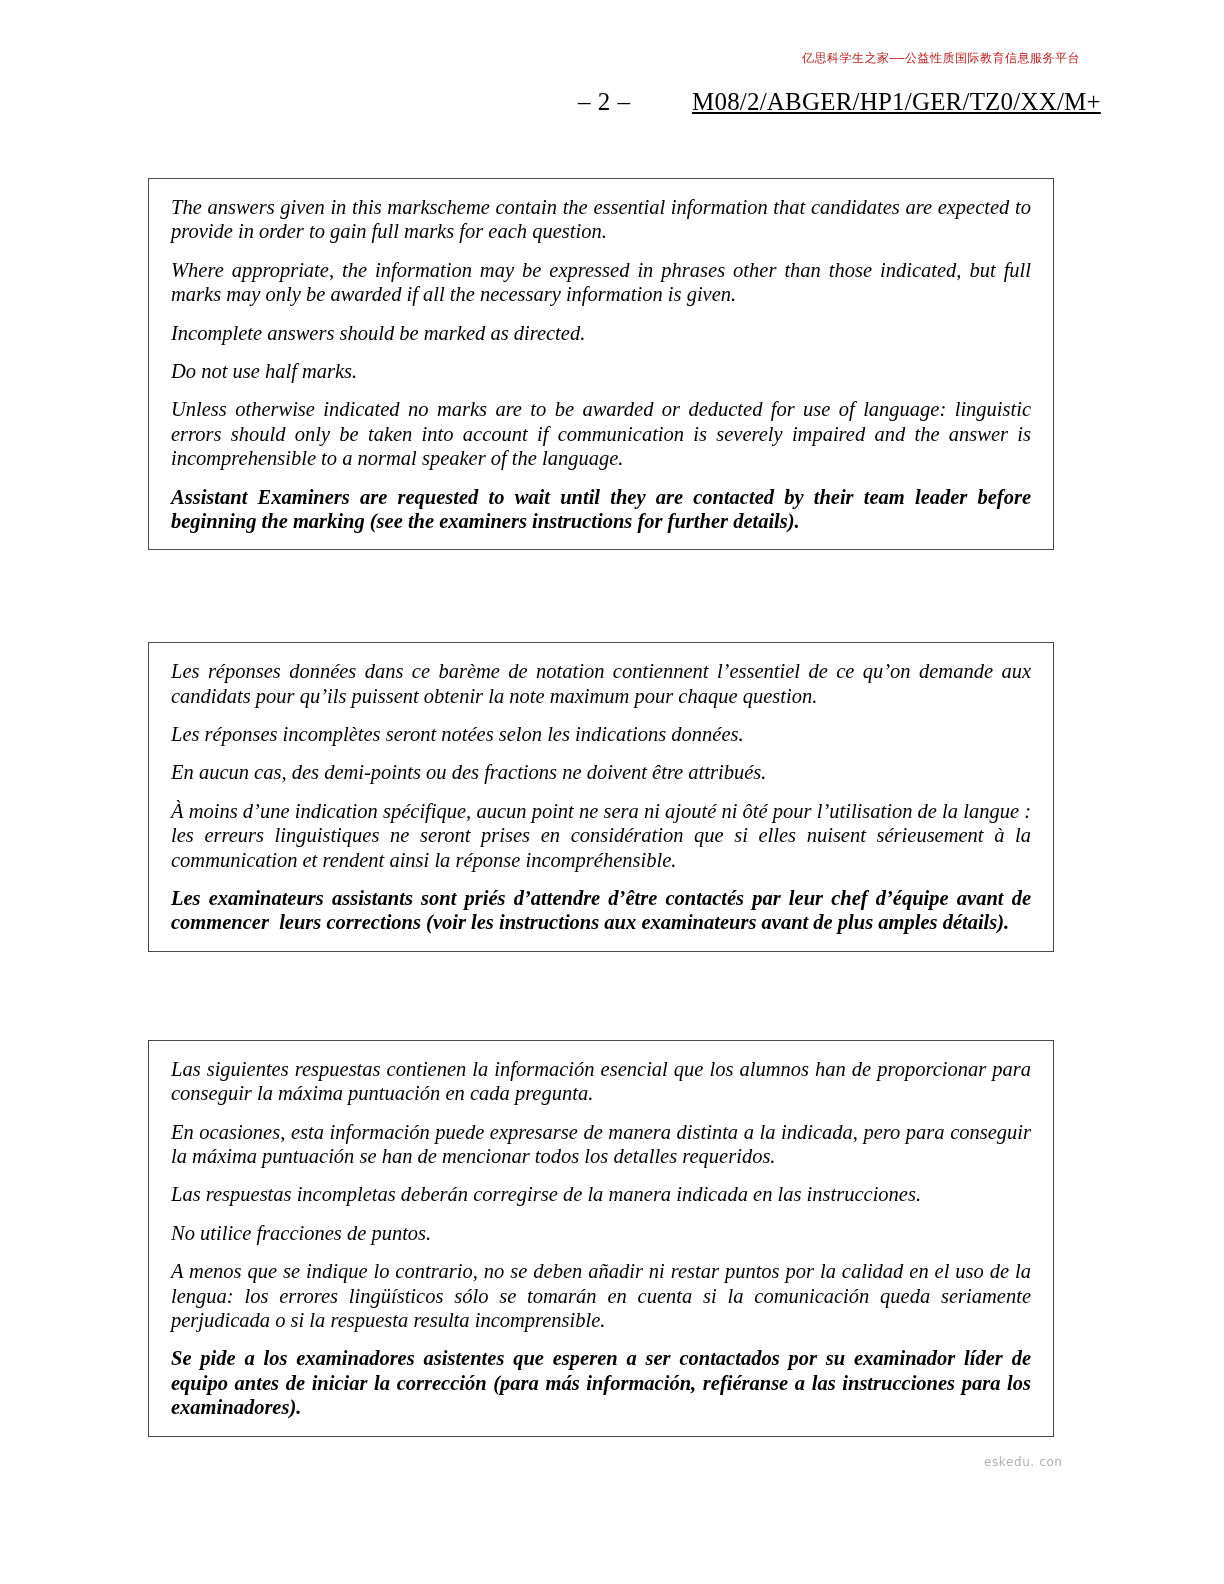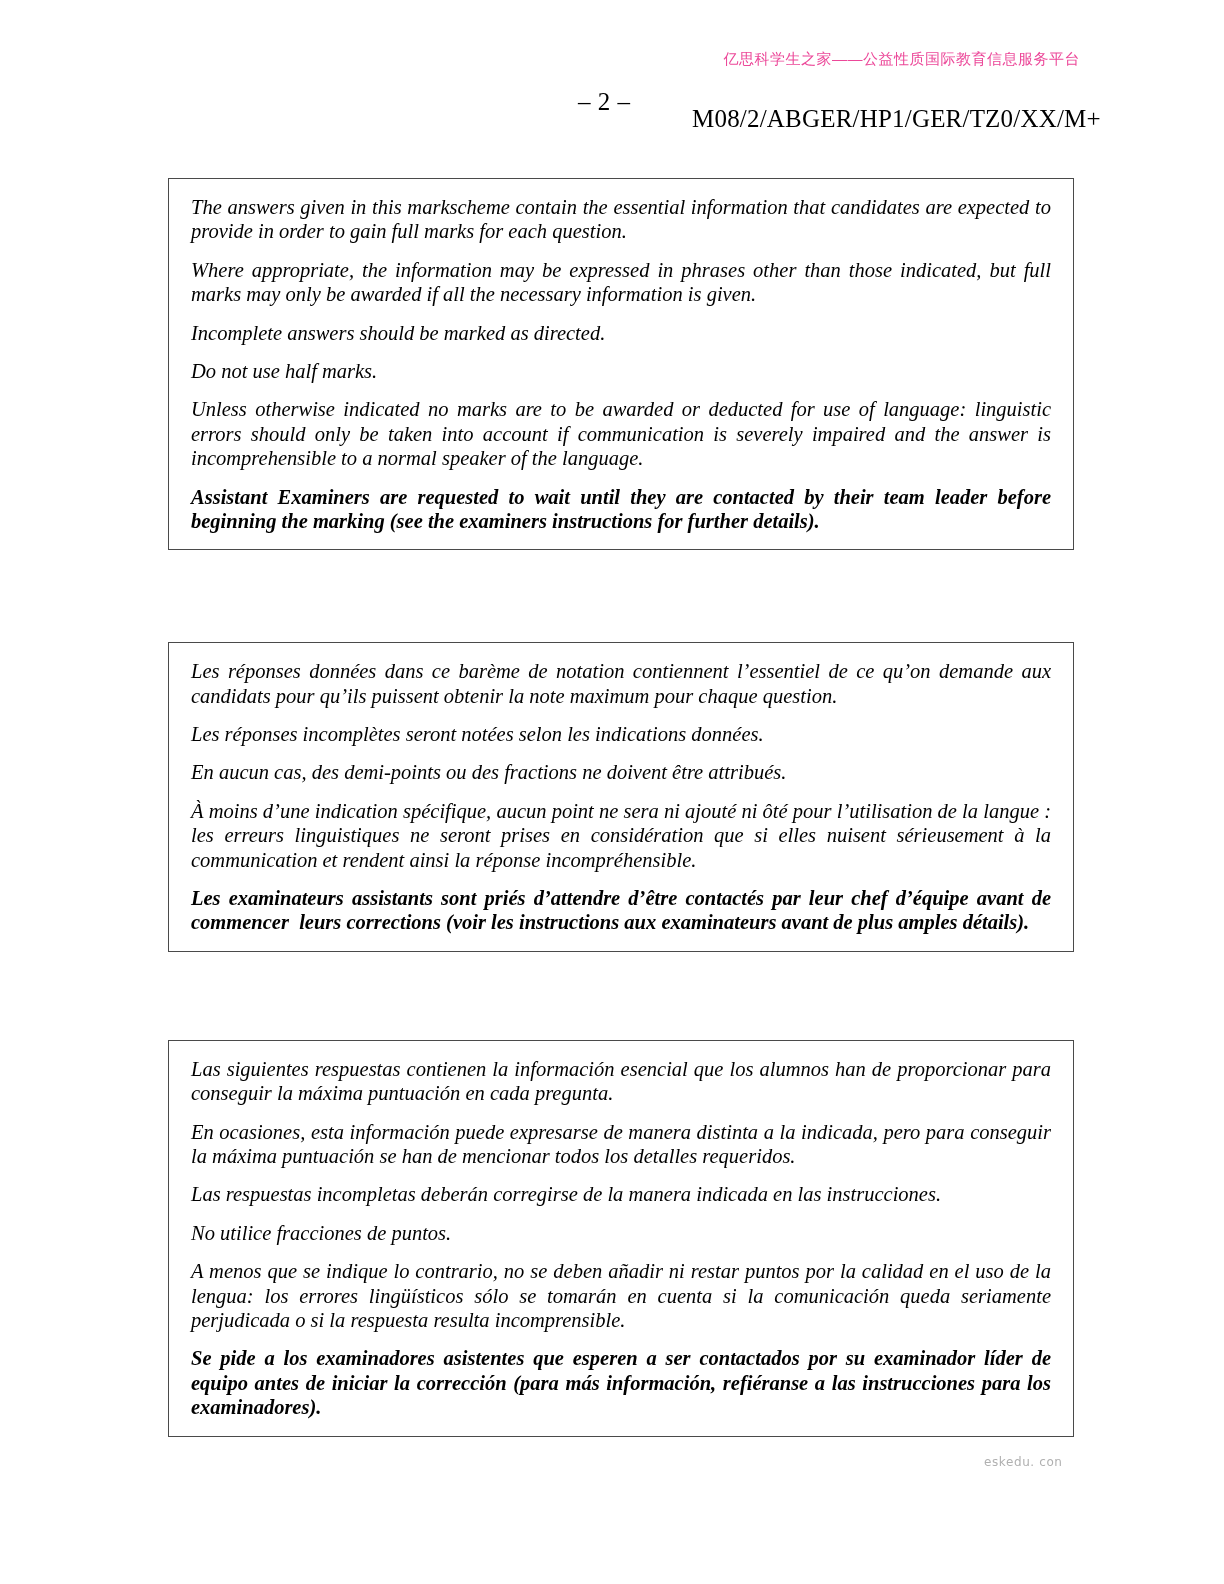--- a/index.html
+++ b/index.html
@@ -20,23 +20,23 @@
   .page-header {
     position: absolute;
     top: 0;
     left: 0;
     width: 1224px;
   }
   .cn-watermark {
     position: absolute;
     top: 50px;
     right: 144px;
-    font-family: Liberation Sans, sans-serif;
-    font-size: 15px;
-    color: #ec4899;
+    font-family: Liberation Mono, monospace;
+    font-size: 12px;
+    color: #b91c1c;
     letter-spacing: 0.5px;
     white-space: nowrap;
   }
   .header-line {
     position: absolute;
     top: 88px;
     left: 0;
     width: 1224px;
     height: 34px;
   }
@@ -44,30 +44,31 @@
     position: absolute;
     left: 578px;
     top: 0;
     font-size: 25px;
     letter-spacing: 0.5px;
     white-space: nowrap;
   }
   .paper-code {
     position: absolute;
     left: 692px;
-    top: 17px;
+    top: 0;
     font-size: 25px;
     letter-spacing: 0.2px;
     white-space: nowrap;
+    text-decoration: underline;
   }
 
   
   .boxes {
     position: absolute;
-    left: 168px;
+    left: 148px;
     top: 178px;
     width: 906px;
   }
   .notice-box {
     box-sizing: border-box;
     width: 906px;
     border: 1.6px solid #4a4a4a;
     background: #ffffff;
     padding: 16px 22px 14px 22px;
   }

